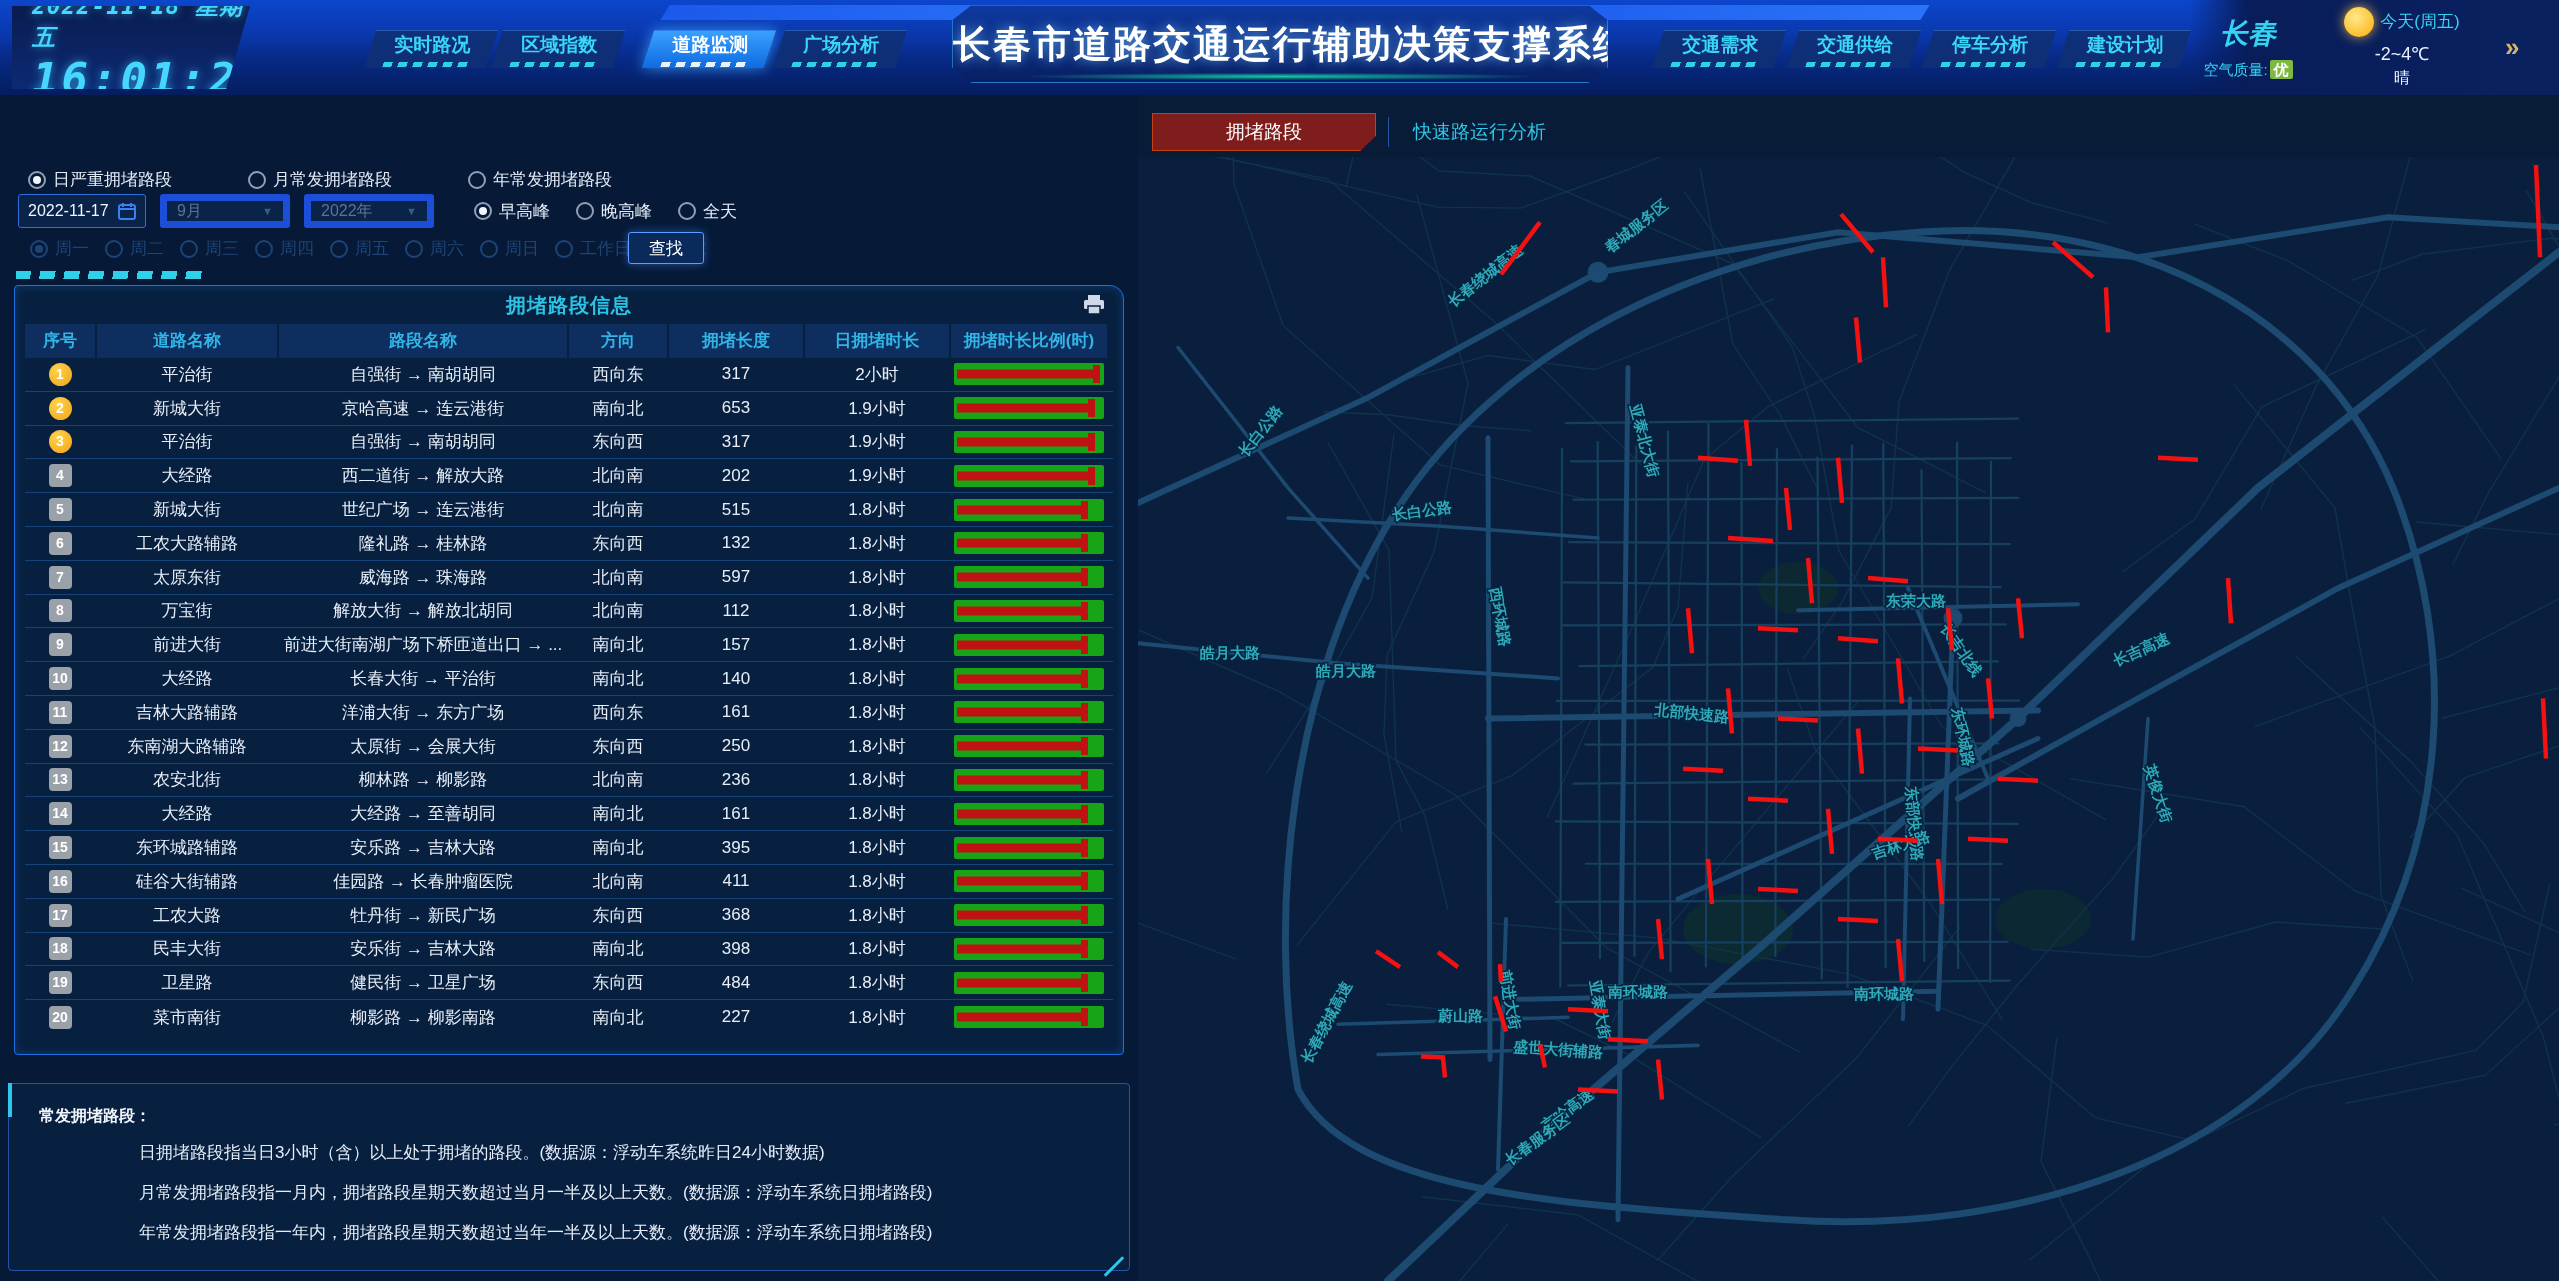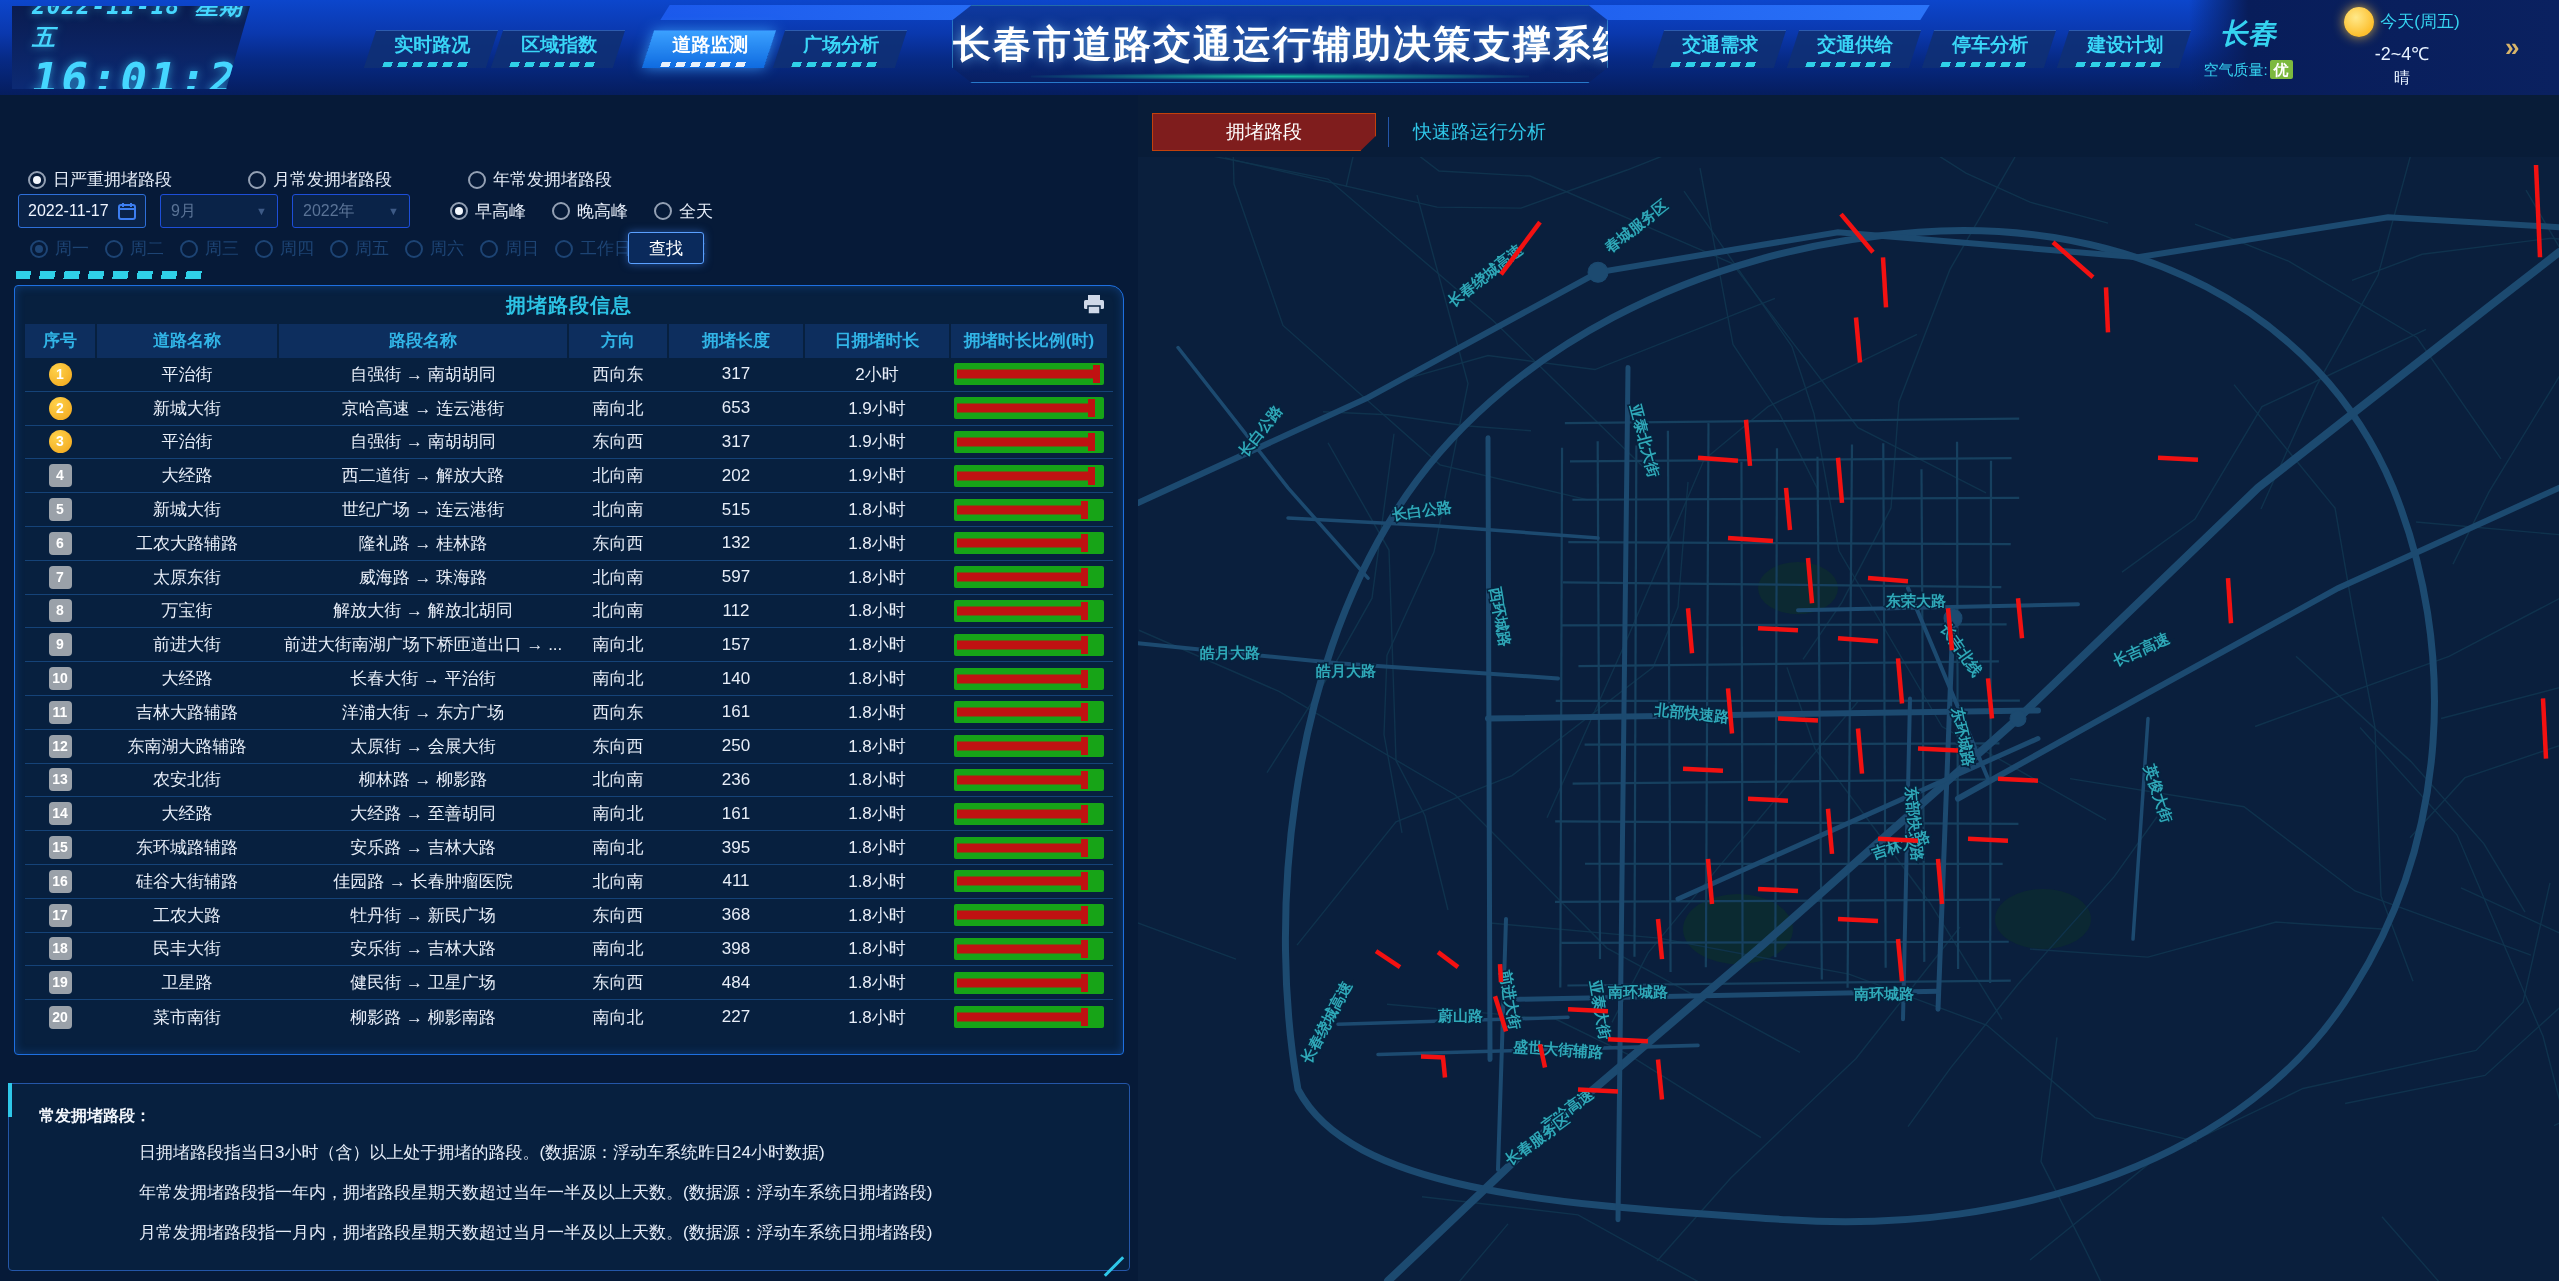--- a/index.html
+++ b/index.html
@@ -63,21 +63,21 @@
   .radio { width:18px; height:18px; border-radius:50%; border:2px solid #93a0b4; position:relative; flex:0 0 auto; }
   .radio.sel::after { content:""; position:absolute; left:3px; top:3px; width:8px; height:8px; border-radius:50%; background:#f2f6fc; }
   .radio-item .rlbl { color:#e6edf8; font-size:17px; white-space:nowrap; }
   .radio-item.disabled { cursor:default; }
   .radio-item.disabled .radio { border-color:#1d4474; }
   .radio-item.disabled .radio.sel::after { background:#1d4474; }
   .radio-item.disabled .rlbl { color:#1d4474; }
   .date-input { width:128px; height:34px; background:#0a2348; border:1px solid #2e6fd8; border-radius:3px;
     display:flex; align-items:center; justify-content:space-between; padding:0 9px; margin-right:14px; cursor:pointer; }
   .date-input span { color:#f0f5ff; font-size:16px; }
-  .sel-box { width:118px; height:34px; background:#0a2348; border:1px solid #1d4ed8; border-radius:3px;
+  .sel-box { width:130px; height:34px; background:#0a2348; border:7px solid #1d4ed8; border-radius:3px;
     display:flex; align-items:center; justify-content:space-between; padding:0 10px; margin-right:14px; cursor:default; }
   .sel-box span { color:#5a7396; font-size:16px; }
   .sel-box .chev { color:#3d5a86; font-size:11px; }
   #f-row2 .radio-item { margin-left:26px; }
   #search-btn { position:absolute; left:628px; top:137px; width:76px; height:32px; background:#0a2a5c;
     border:1px solid #5aa0ff; border-radius:3px; color:#fff; font-size:17px; display:flex; align-items:center;
     justify-content:center; cursor:pointer; box-shadow:0 0 8px rgba(70,140,255,.5); }
 
   #table-deco { position:absolute; left:16px; top:176px; width:186px; height:8px;
     background:repeating-linear-gradient(100deg,#2fd0e8 0 15px,transparent 15px 24px); }
@@ -589,22 +589,22 @@
               </div>
             </div>
           </div>
         </div>
     </div>
 
     <div id="notes-panel">
       <div id="notes-title">常发拥堵路段：</div>
       <div id="notes-lines">
           <div class="note-line">日拥堵路段指当日3小时（含）以上处于拥堵的路段。(数据源：浮动车系统昨日24小时数据)</div>
+          <div class="note-line">月常发拥堵路段指一月内，拥堵路段星期天数超过当月一半及以上天数。(数据源：浮动车系统日拥堵路段)</div>
           <div class="note-line">年常发拥堵路段指一年内，拥堵路段星期天数超过当年一半及以上天数。(数据源：浮动车系统日拥堵路段)</div>
-          <div class="note-line">月常发拥堵路段指一月内，拥堵路段星期天数超过当月一半及以上天数。(数据源：浮动车系统日拥堵路段)</div>
         </div>
     </div>
   </div>
 
   <div id="map-panel">
     <div id="map-tabbar">
       <div id="map-tab-active">拥堵路段</div>
       <div id="map-tab-divider"></div>
       <div id="map-tab-2">快速路运行分析</div>
     </div>

